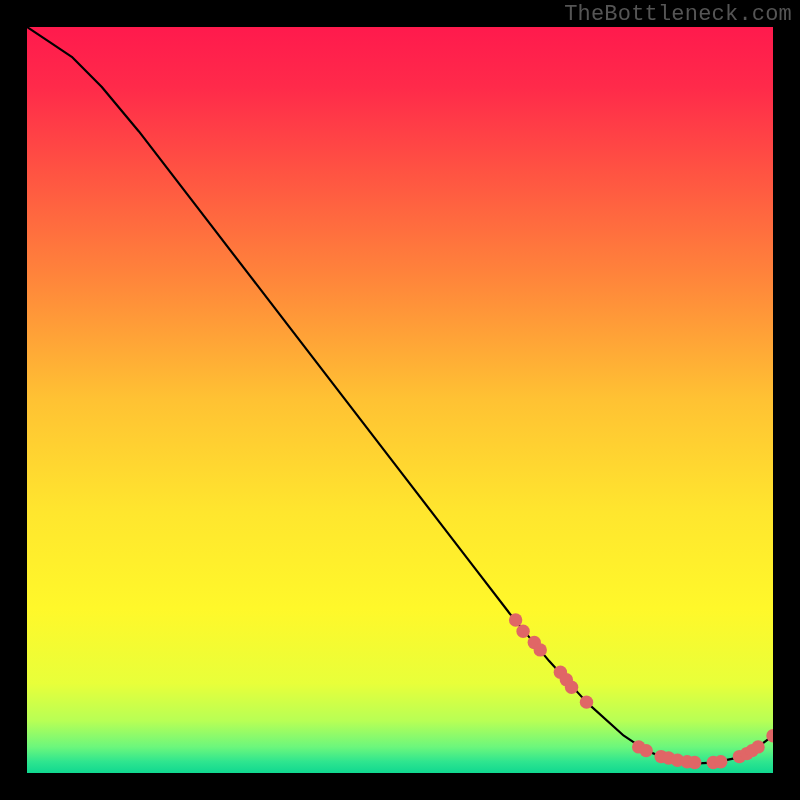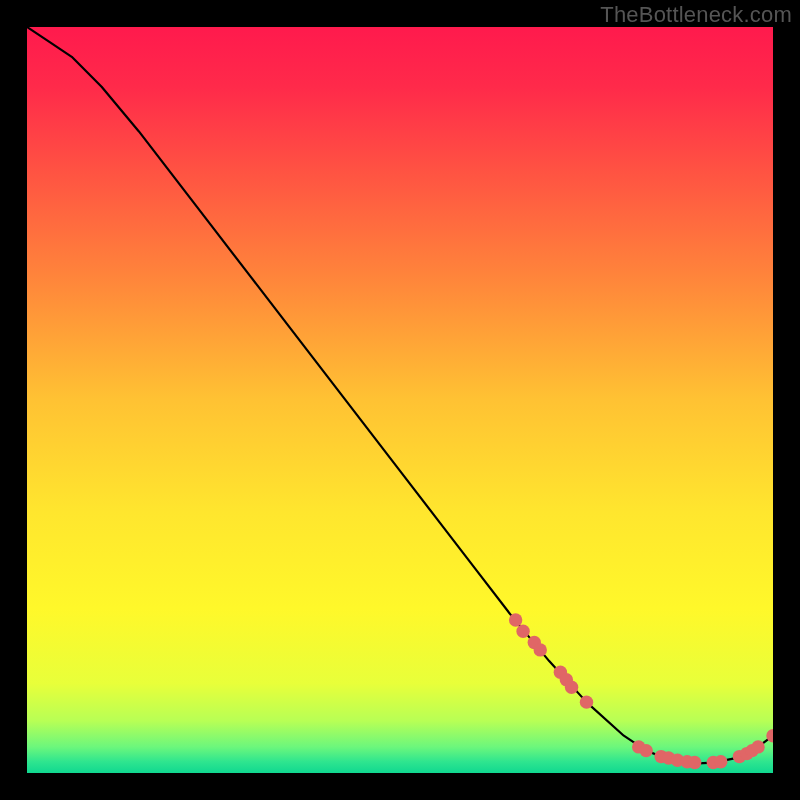--- a/index.html
+++ b/index.html
@@ -9,20 +9,21 @@
     width: 800px;
     height: 800px;
     overflow: hidden;
     font-family: Arial, Helvetica, sans-serif;
   }
   .frame {
     position: relative;
     width: 800px;
     height: 800px;
     background: #000;
+    font-family: Liberation Mono, monospace;
   }
   .watermark {
     position: absolute;
     top: 2px;
     right: 8px;
     color: #555;
     font-size: 22px;
     font-weight: 500;
     letter-spacing: 0.2px;
     user-select: none;

